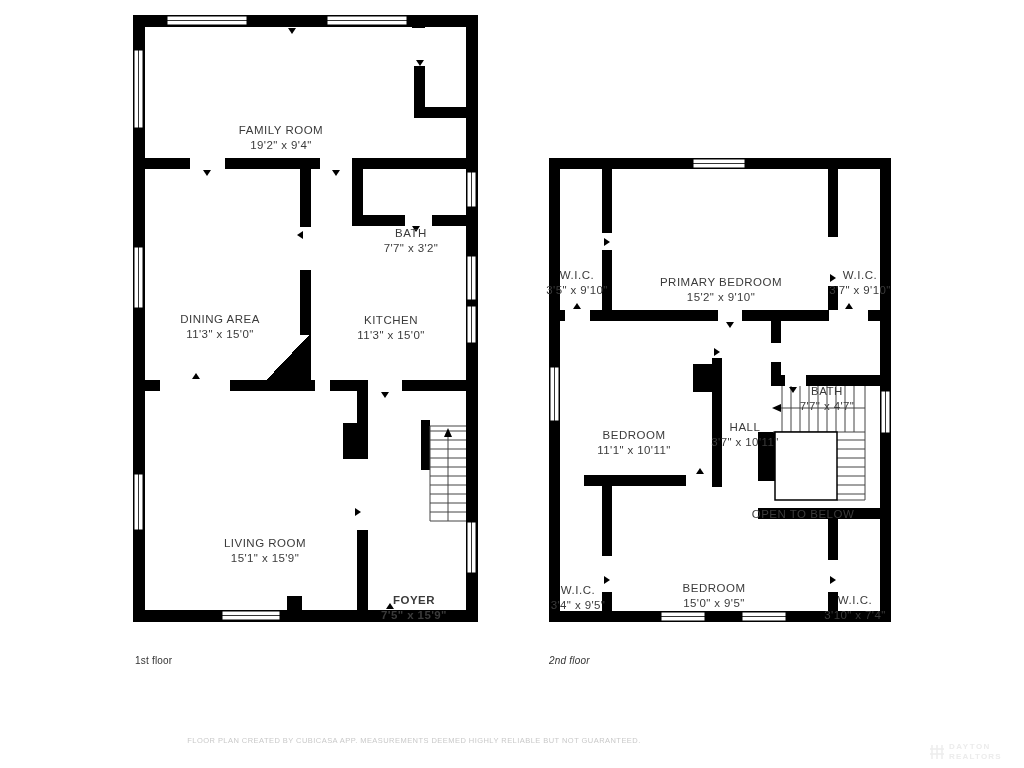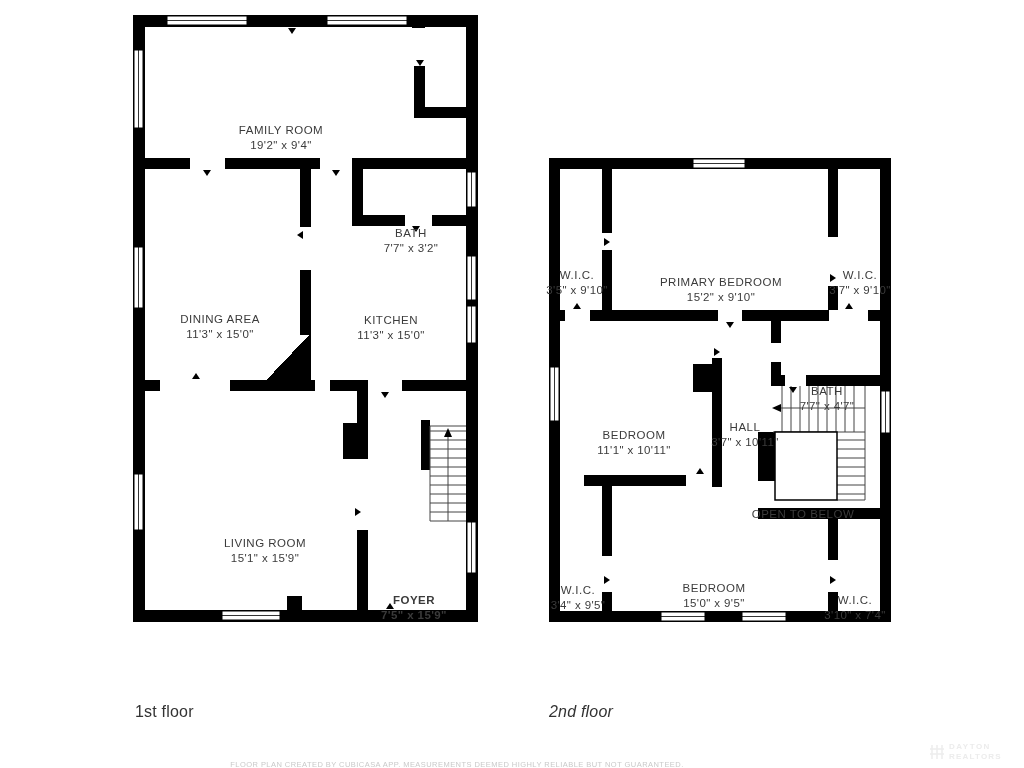--- a/index.html
+++ b/index.html
@@ -8,25 +8,25 @@
     font-family:"Liberation Sans",sans-serif;overflow:hidden;
   }
   #plan-canvas{position:absolute;left:0;top:0;width:1024px;height:768px;}
   .room-label{
     position:absolute;transform:translateX(-50%);text-align:center;
     color:#3b3b3b;font-size:11.5px;line-height:14.5px;letter-spacing:0.5px;
     white-space:nowrap;z-index:5;margin-top:47px;
   }
   .room-label .room-dims{letter-spacing:0.4px;}
   .floor-caption{
-    position:absolute;color:#333333;font-size:16px;letter-spacing:0.2px;z-index:5;margin-top:48px;
+    position:absolute;color:#333333;font-size:10px;letter-spacing:0.2px;z-index:5;
   }
   .footer-disclaimer{
-    position:absolute;left:0;top:760px;width:828px;text-align:center;
-    font-size:7.5px;letter-spacing:0.45px;color:#c9c9c9;z-index:5;padding-left:43px;
+    position:absolute;left:0;top:736px;width:828px;text-align:center;
+    font-size:7.5px;letter-spacing:0.45px;color:#c9c9c9;z-index:5;
   }
   .watermark{
     position:absolute;left:929px;top:742px;display:flex;align-items:center;gap:4px;
     color:#ececec;z-index:5;
   }
   .watermark .wm-lines{display:flex;flex-direction:column;line-height:10px;}
   .wm-line1{font-size:8px;font-weight:bold;letter-spacing:1.5px;}
   .wm-line2{font-size:8px;font-weight:bold;letter-spacing:1.2px;}
 </style>
 </head>

